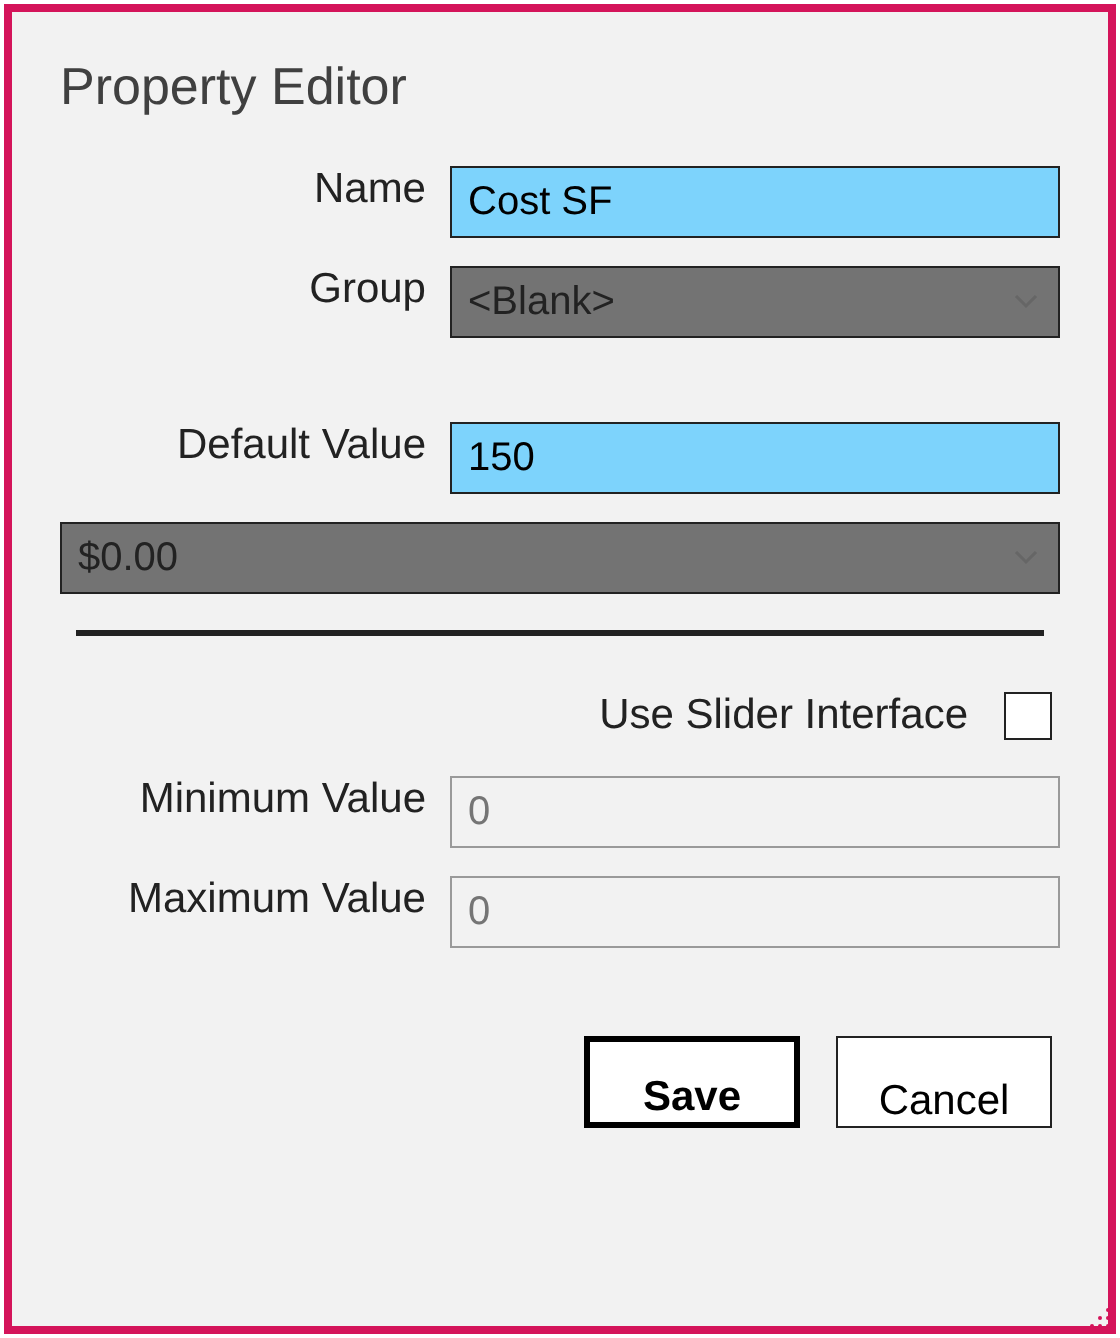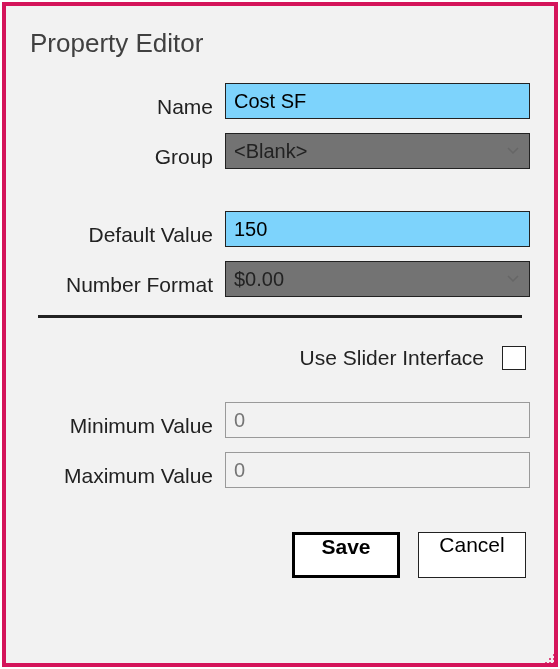--- a/index.html
+++ b/index.html
@@ -25,21 +25,21 @@
       padding: 22px 24px 24px 24px;
     }
     .dialog-title {
       font-size: 26px;
       color: #404040;
       font-weight: 400;
       margin-bottom: 24px;
     }
     .form-row {
       display: flex;
-      align-items: flex-end;
+      align-items: flex-start;
       margin-bottom: 14px;
     }
     .form-label {
       width: 195px;
       text-align: right;
       padding-right: 12px;
       font-size: 21px;
       color: #222;
     }
     .form-control {
@@ -88,21 +88,21 @@
     }
     .divider {
       height: 3px;
       background: #222;
       margin: 18px 8px 28px 8px;
     }
     .slider-row {
       display: flex;
       align-items: flex-end;
       justify-content: flex-end;
-      margin-bottom: 32px;
+      margin-bottom: 18px;
       padding-right: 4px;
     }
     .slider-label {
       font-size: 21px;
       color: #222;
       margin-right: 18px;
     }
     .checkbox {
       width: 24px;
       height: 24px;
@@ -115,21 +115,21 @@
       justify-content: flex-end;
       gap: 18px;
       margin-top: 44px;
       padding-right: 4px;
     }
     .btn {
       height: 46px;
       min-width: 108px;
       font-size: 21px;
       display: flex;
-      align-items: flex-start;
+      align-items: flex-end;
       justify-content: center;
       background: #fff;
       cursor: pointer;
       padding: 0 1px;
     }
     .btn-save {
       border: 3px solid #000;
       font-weight: bold;
     }
     .btn-cancel {
@@ -176,21 +176,20 @@
   <div class="spacer-gap"></div>
 
   <div class="form-row">
     <div class="form-label">Default Value</div>
     <div class="form-control">
       <input type="text" class="text-input" value="150" style="">
     </div>
   </div>
 
   <div class="form-row">
-    <div class="form-label">Number Format</div>
     <div class="form-control">
       <div class="select-wrap">
         <span class="select-value">$0.00</span>
         <span class="select-chevron">
           <svg width="12" height="8" viewBox="0 0 12 8">
               <path d="M1 1 L6 6 L11 1" stroke="#666" stroke-width="1.5" fill="none"></path>
             </svg>
         </span>
       </div>
     </div>

